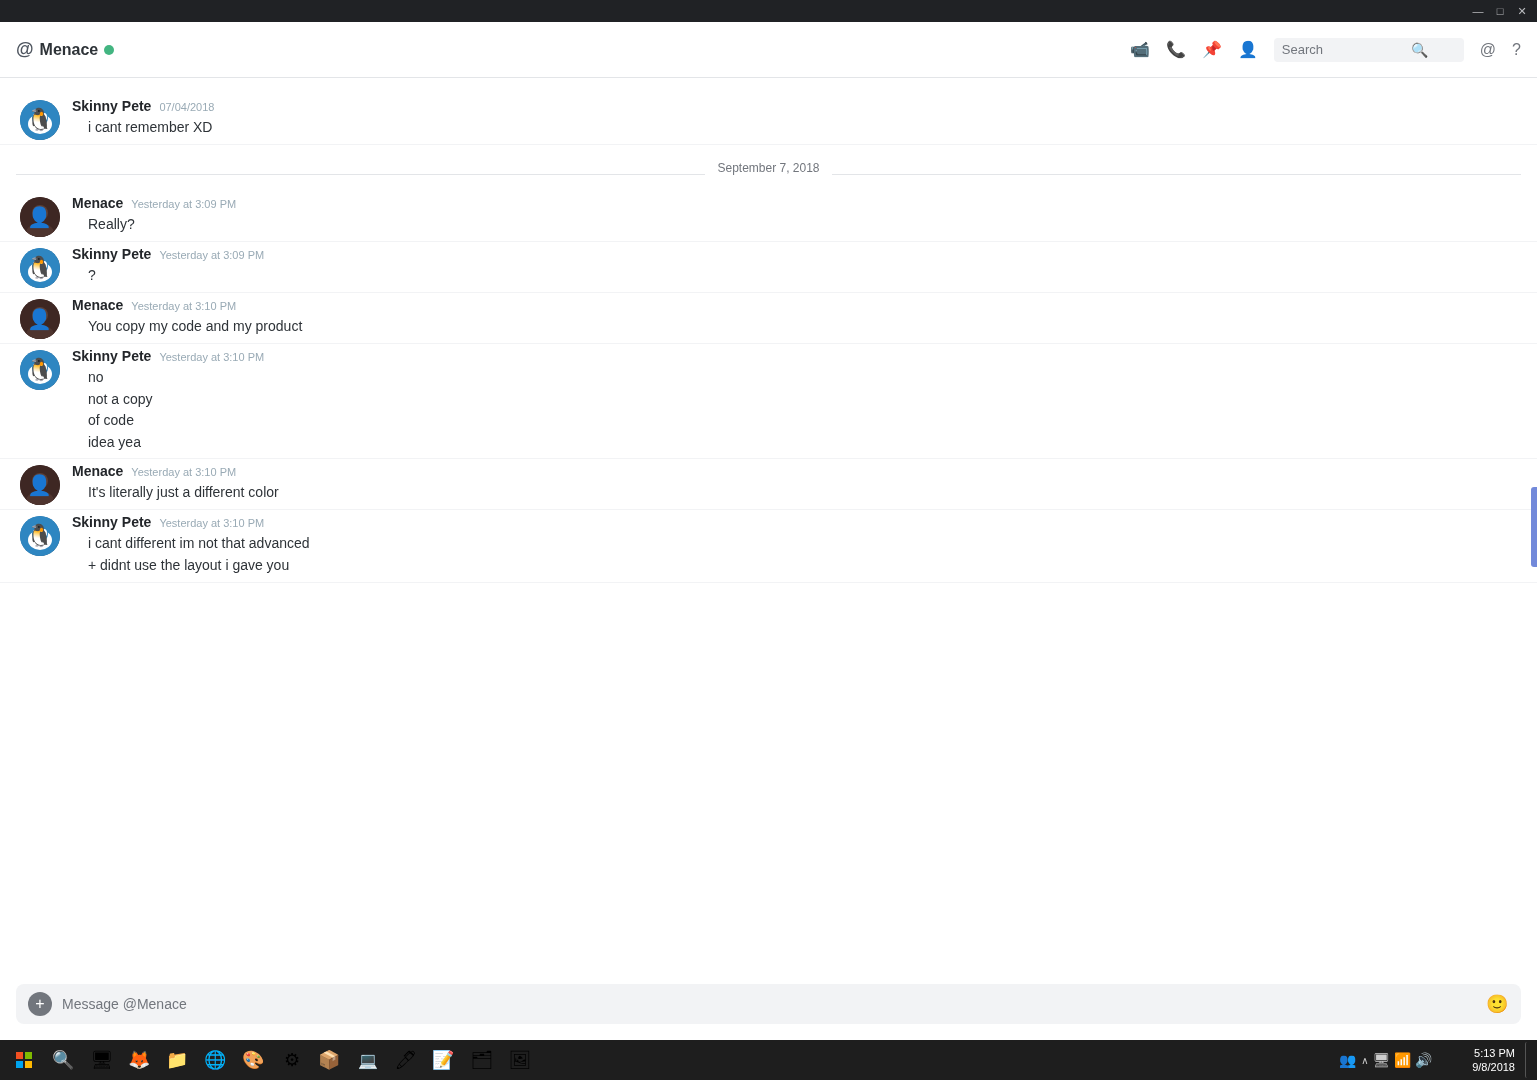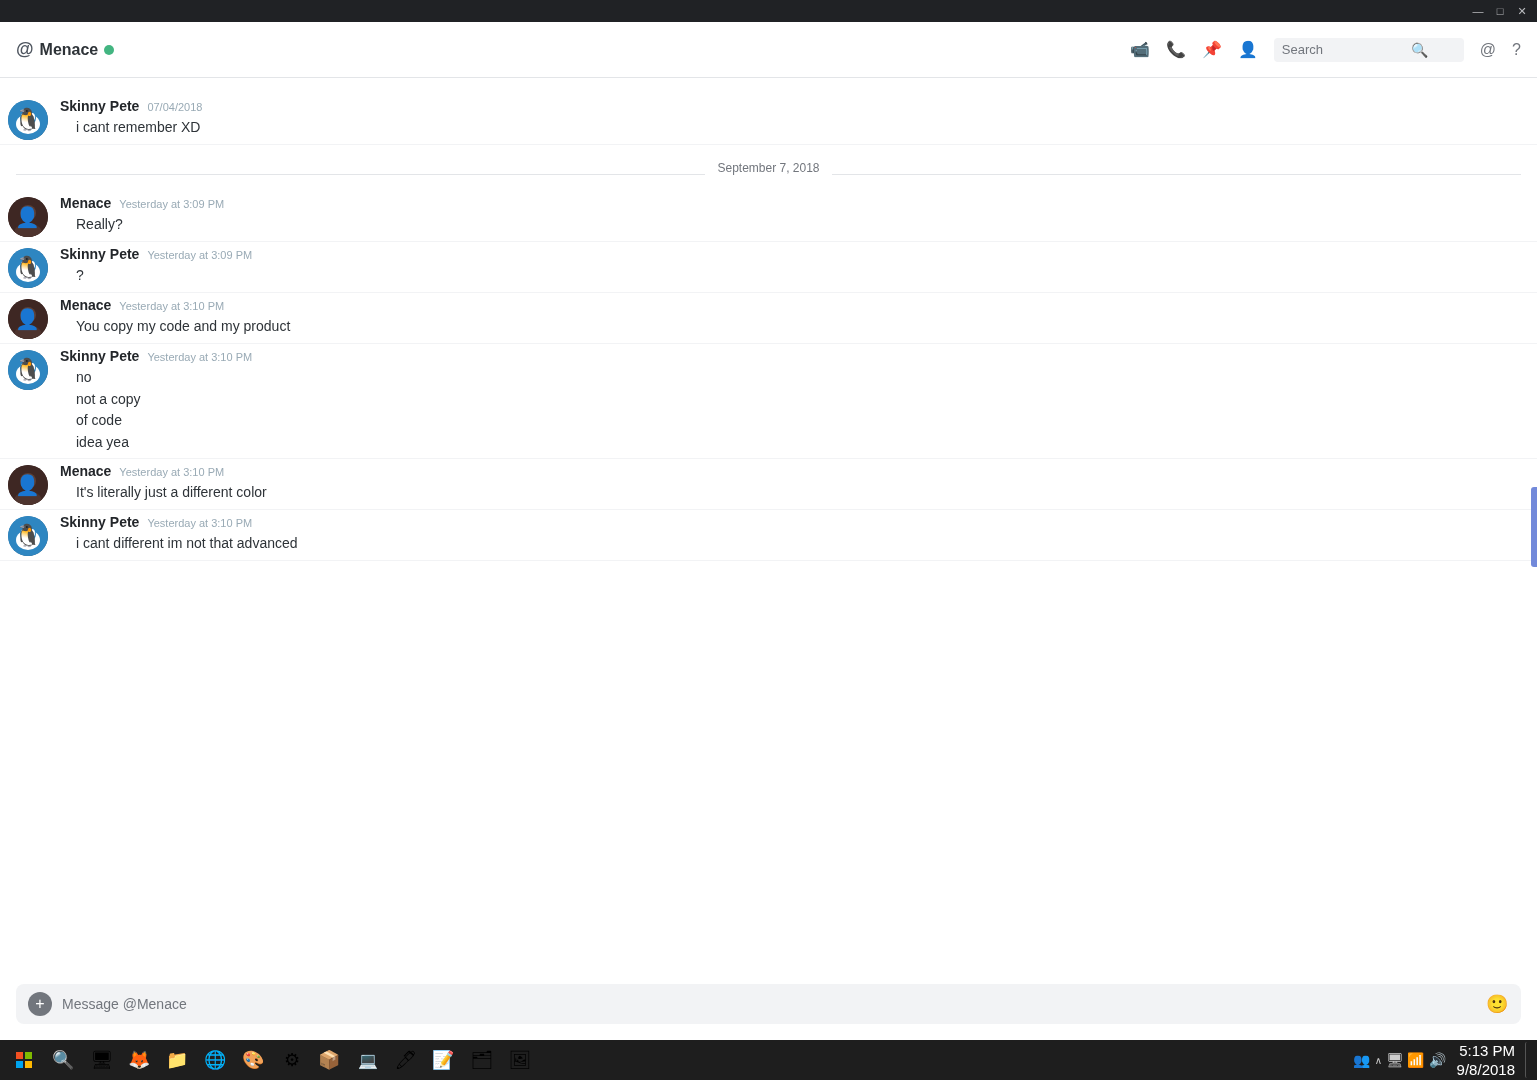--- a/index.html
+++ b/index.html
@@ -124,21 +124,21 @@
     .date-separator-text {
       color: #72767d;
       font-size: 12px;
       padding: 0 12px;
       font-weight: 500;
     }
 
     
     .message-group {
       display: flex;
-      padding: 4px 8px;
+      padding: 4px 20px;
       gap: 12px;
       border-bottom: 1px solid #f2f3f5;
     }
     .avatar {
       width: 40px;
       height: 40px;
       border-radius: 50%;
       flex-shrink: 0;
       background: #7289da;
       display: flex;
@@ -473,20 +473,21 @@
         <ellipse cx="20" cy="22" rx="5" ry="3" fill="#e67e22"></ellipse>
       </svg>
     </div>
     <div class="message-content">
       <div class="message-header">
         <span class="message-author">Skinny Pete</span>
         <span class="message-timestamp">Yesterday at 3:10 PM</span>
       </div>
       <div class="message-text">
         <p>i cant different im not that advanced</p>
+              <p>+ didnt use the layout i gave you</p>
       </div>
     </div>
   </div>
         <div class="scroll-accent"></div>
     </div>
 
     <div class="message-input-area">
       <div class="message-input-container">
         <div class="add-button">+</div>
         <input type="text" class="message-input" placeholder="Message @Menace" style="">
@@ -520,18 +521,18 @@
   <div class="taskbar-icon">🗂</div>
   <div class="taskbar-icon">🖼</div>
   <div class="taskbar-spacer"></div>
   <div class="taskbar-tray">
     <span style="font-size:14px; color:#ccc;">👥</span>
     <span style="font-size:10px; color:#ccc;">∧</span>
     <span style="font-size:14px; color:#ccc;">🖥</span>
     <span style="font-size:14px; color:#ccc;">📶</span>
     <span style="font-size:14px; color:#ccc;">🔊</span>
   </div>
-  <div class="taskbar-clock" style="color:white; font-size:15px; line-height:1.3; padding: 0 8px;">
+  <div class="taskbar-clock" style="color:white; font-size:11px; line-height:1.3; padding: 0 8px; margin-left: 29px;">
     <div>5:13 PM</div>
     <div>9/8/2018</div>
   </div>
   <div class="taskbar-icon" style="width:8px; height:36px; border-left:1px solid #555;"></div>
 </div>
 
 </body></html>

